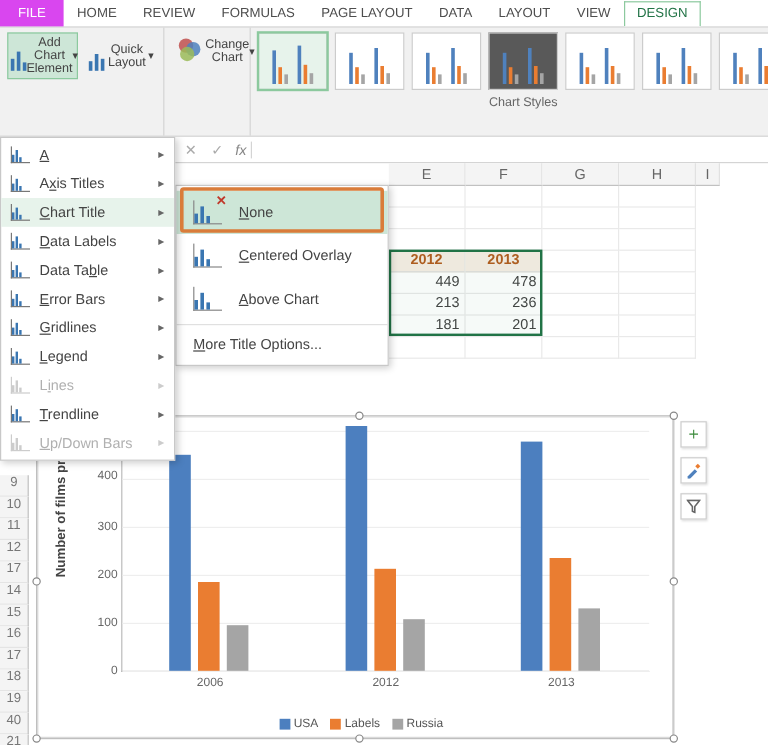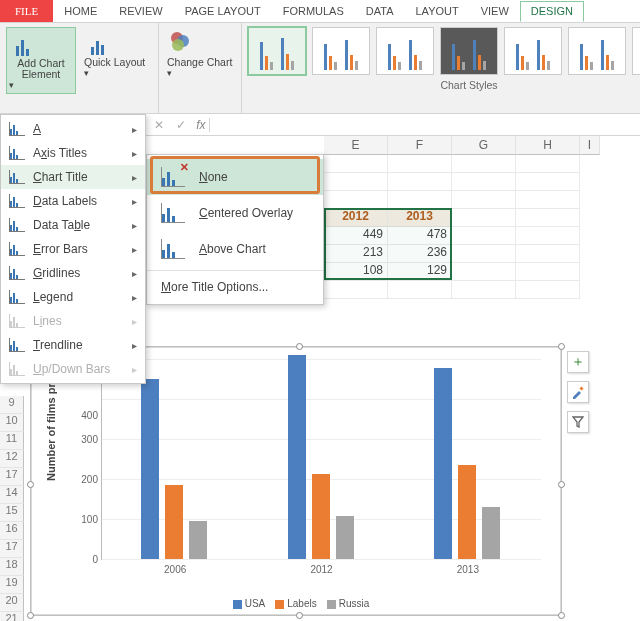--- a/index.html
+++ b/index.html
@@ -1,28 +1,28 @@
 <!DOCTYPE html>
 <html><head>
 <meta charset="utf-8">
 <style>
   * { box-sizing: border-box; margin: 0; padding: 0; font-family: "Segoe UI", Arial, sans-serif; }
   body { background: #fff; font-size: 12px; color: #444; width: 640px; }
 
   
   .tabs { display: flex; background: #fff; height: 22px; align-items: flex-end; }
   .tab { padding: 3px 10px 4px; font-size: 11px; color: #4d4d4d; border: 1px solid transparent; cursor: pointer; }
-  .tab.file { background: #ef4444; color: #fff; padding: 4px 14px; font-family: Liberation Serif, serif; }
+  .tab.file { background: #d946ef; color: #fff; padding: 4px 14px; }
   .tab.design { color:#217346; background:#fff; border-top:1px solid #8cc99e; border-left:1px solid #8cc99e; border-right:1px solid #8cc99e; }
 
   
   .ribbon { background: #f1f1f1; border-top:1px solid #d4d4d4; border-bottom:1px solid #d4d4d4; height: 92px; display:flex; }
   .group { border-right:1px solid #d4d4d4; padding: 4px 6px 2px; display:flex; flex-direction:column; justify-content:space-between; align-items:center; }
   .group-icons { display:flex; gap:6px; }
-  .big-btn { display:flex; flex-direction:column; align-items:flex-start; width:70px; padding:2px; font-size:10.5px; line-height:11px; text-align:center; cursor:pointer; }
+  .big-btn { display:flex; flex-direction:row; align-items:center; width:59px; padding:2px; font-size:10.5px; line-height:11px; text-align:center; cursor:pointer; }
   .big-btn.selected { background:#cde6d7; border:1px solid #8cc99e; }
   .big-btn .icon { width:26px; height:26px; margin-bottom:2px; display:flex; align-items:flex-end; justify-content:center; gap:2px; }
   .mini-bar { width:3px; background:#3a76b1; }
   .caret { font-size:9px; }
   .group-label { font-size:10px; color:#666; text-align:center; margin-top:2px; }
 
   .styles-strip { flex:1; padding:4px 6px 2px; display:flex; flex-direction:column; }
   .thumbs { display:flex; gap:6px; }
   .thumb { width:58px; height:48px; border:1px solid #ccc; background:#fff; display:flex; align-items:flex-end; justify-content:center; gap:2px; padding:4px; cursor:pointer; position:relative; }
   .thumb.sel { outline:2px solid #8cc99e; outline-offset:-1px; background:#e7f3eb; }
@@ -89,22 +89,22 @@
 
   .content { position:relative; height:507px; overflow:hidden;}
 </style>
 </head>
 <body>
 
 <div class="tabs">
   <div class="tab file">FILE</div>
   <div class="tab">HOME</div>
   <div class="tab">REVIEW</div>
+  <div class="tab">FORMULAS</div>
   <div class="tab">PAGE LAYOUT</div>
-  <div class="tab">FORMULAS</div>
   <div class="tab">DATA</div>
   <div class="tab">LAYOUT</div>
   <div class="tab">VIEW</div>
   <div class="tab design">DESIGN</div>
 </div>
 
 <div class="ribbon">
   <div class="group">
     <div class="group-icons">
       <div class="big-btn selected">
@@ -394,22 +394,22 @@
         <div class="cell"></div>
           <div class="cell"></div>
       </div>
       <div class="gridrow">
         <div class="cell">213</div>
         <div class="cell">236</div>
         <div class="cell"></div>
           <div class="cell"></div>
       </div>
       <div class="gridrow">
-        <div class="cell">108</div>
-        <div class="cell">129</div>
+        <div class="cell">181</div>
+        <div class="cell">201</div>
         <div class="cell"></div>
           <div class="cell"></div>
       </div>
       <div class="gridrow">
           <div class="cell"></div>
           <div class="cell"></div>
           <div class="cell"></div>
           <div class="cell"></div>
         </div>
     </div>
@@ -420,37 +420,37 @@
       <div class="row-h">10</div>
       <div class="row-h">11</div>
       <div class="row-h">12</div>
       <div class="row-h">17</div>
       <div class="row-h">14</div>
       <div class="row-h">15</div>
       <div class="row-h">16</div>
       <div class="row-h">17</div>
       <div class="row-h">18</div>
       <div class="row-h">19</div>
-      <div class="row-h">20</div>
+      <div class="row-h">40</div>
       <div class="row-h">21</div>
     </div>
 
     <div class="chart-wrap" style="top:210px">
       <div class="axis-title">Number of films produced</div>
       <div class="plot" id="plot">
           <div class="grid-line" style="top: 200px;"></div>
           <div class="y-tick-label" style="top: 200px;">0</div>
           <div class="grid-line" style="top: 160px;"></div>
           <div class="y-tick-label" style="top: 160px;">100</div>
           <div class="grid-line" style="top: 120px;"></div>
           <div class="y-tick-label" style="top: 120px;">200</div>
           <div class="grid-line" style="top: 80px;"></div>
           <div class="y-tick-label" style="top: 80px;">300</div>
           <div class="grid-line" style="top: 40px;"></div>
-          <div class="y-tick-label" style="top: 56px;">400</div>
+          <div class="y-tick-label" style="top: 38px;">400</div>
           <div class="grid-line" style="top: 0px;"></div>
           <div class="y-tick-label" style="top: 0px;">500</div>
           <div class="bars-group" style="left: 39.1667px;">
             <div class="bar" style="background: rgb(76, 127, 191); height: 180px;"></div>
             <div class="bar" style="background: rgb(234, 125, 49); height: 74px;"></div>
             <div class="bar" style="background: rgb(165, 165, 165); height: 38px;"></div>
           </div>
           <div class="x-tick-label" style="left: 73.1667px;">2006</div>
           <div class="bars-group" style="left: 185.5px;">
             <div class="bar" style="background: rgb(76, 127, 191); height: 204.4px;"></div>

